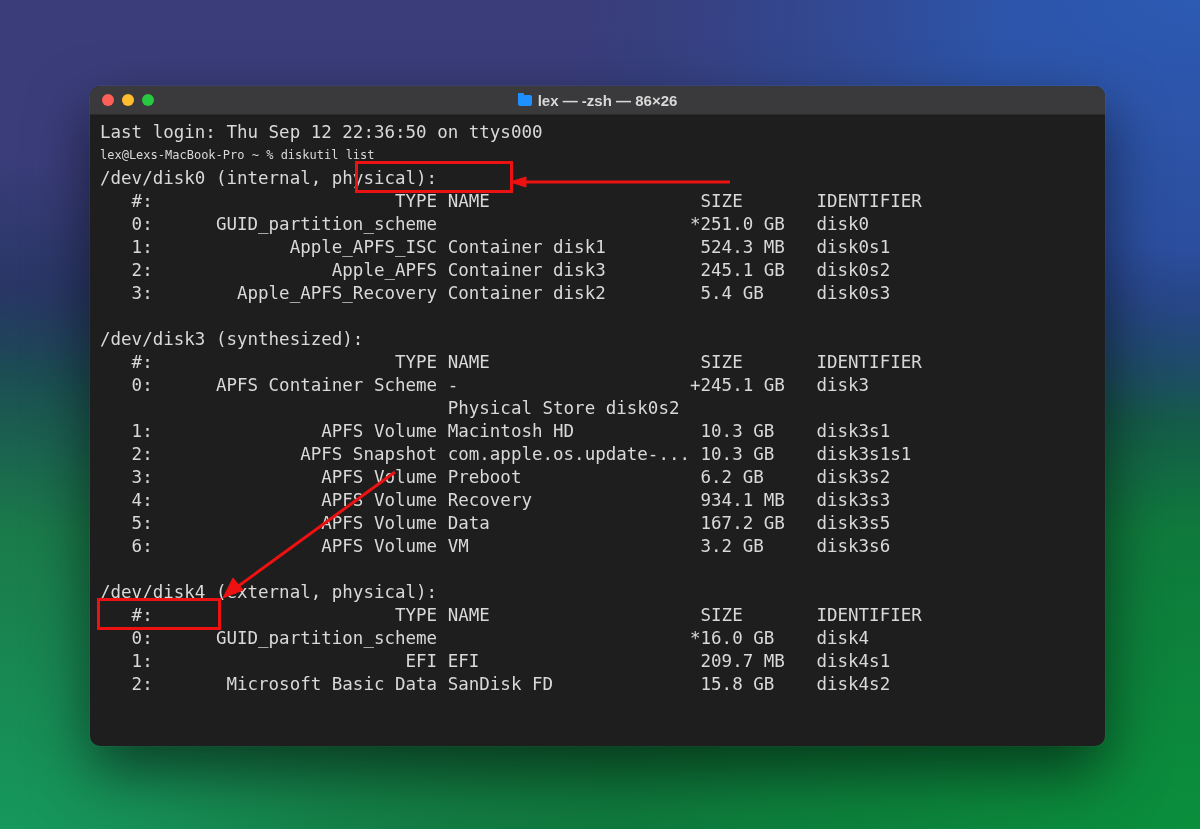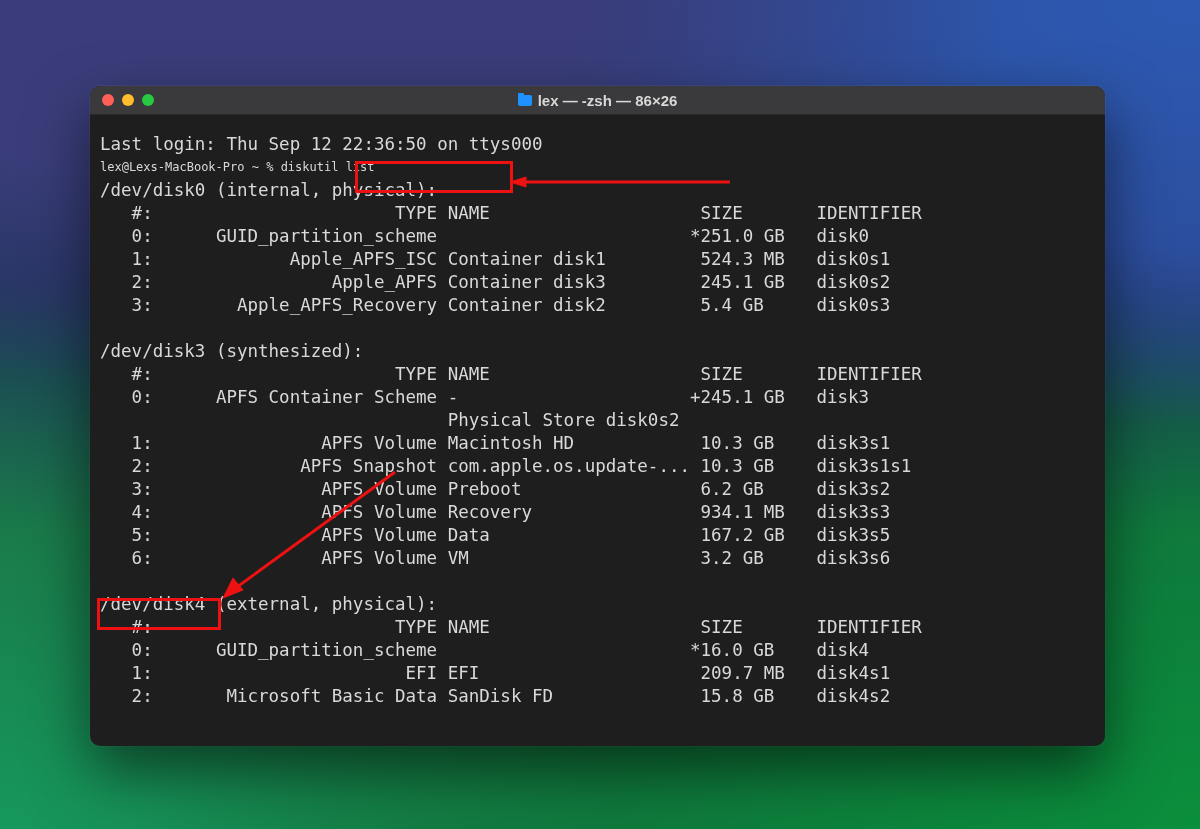--- a/index.html
+++ b/index.html
@@ -83,21 +83,20 @@
     top:-2px; left:0;
     width:6px; height:3px;
     background:#1e90ff;
     border-radius:1px 1px 0 0;
   }
 
   .term-body {
     flex:1;
     padding: 6px 10px 4px 10px;
     overflow:hidden;
-    margin-top:12px;
   }
   pre.out {
     margin:0;
     font-family: "SF Mono","Menlo","Consolas",monospace;
     font-size:17.5px;
     line-height:23px;
     color:#d9d9d9;
     white-space:pre;
     letter-spacing:0;
   }

